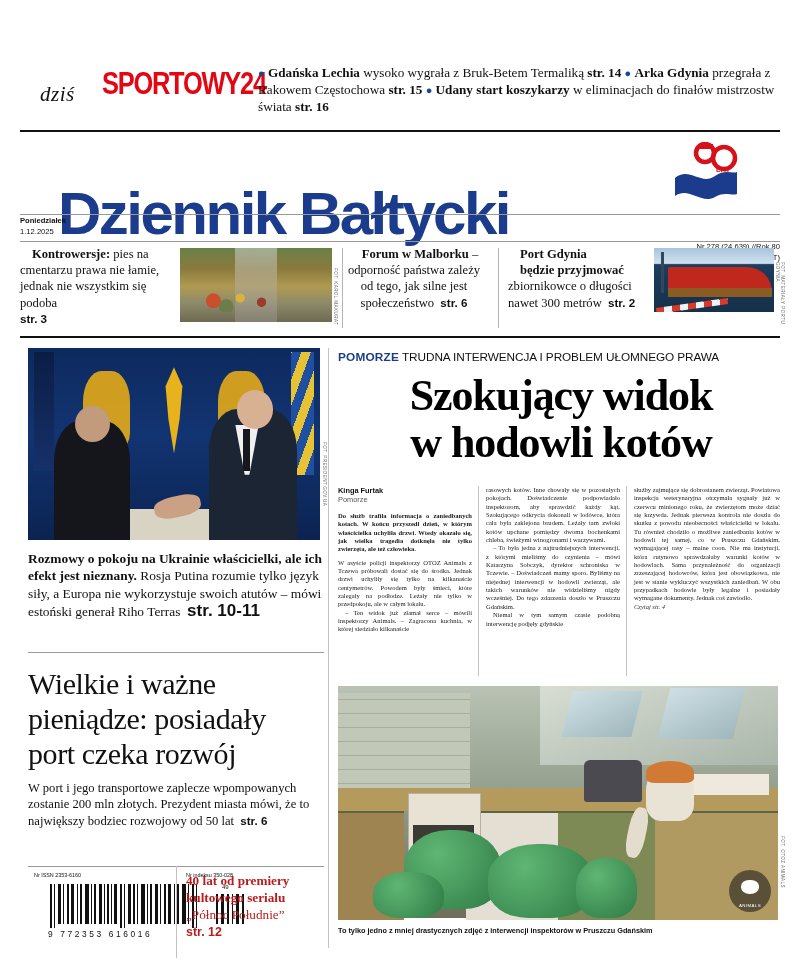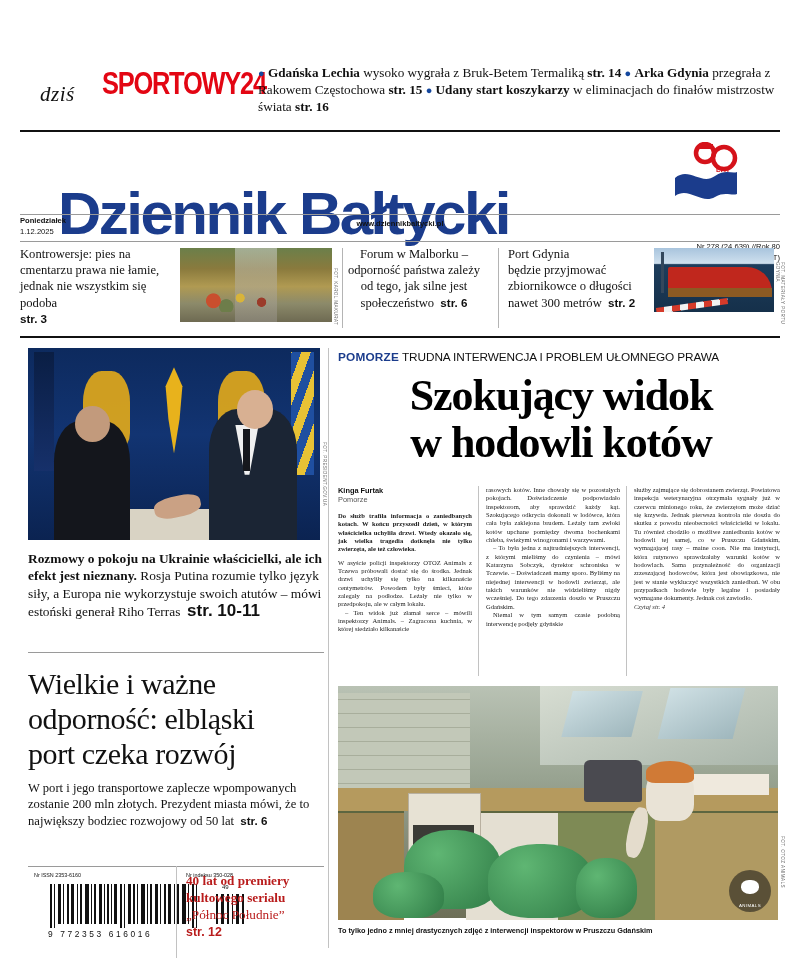--- a/index.html
+++ b/index.html
@@ -28,21 +28,21 @@
   
   .datebar{position:absolute;left:20px;top:216px;width:760px;height:36px;font-family:"Liberation Sans",sans-serif;font-size:7.6px;color:#111;}
   .datebar .lft{position:absolute;left:0;top:0;line-height:10.5px;font-weight:bold;}
   .datebar .lft .d2{font-weight:normal;}
   .datebar .mid{position:absolute;left:0;right:0;top:3px;text-align:center;font-weight:bold;}
   .datebar .rgt{position:absolute;right:0;top:0;text-align:right;line-height:10.5px;margin-top:26px;}
 
   
   .teasers{position:absolute;left:20px;top:246px;width:760px;height:88px;}
   .tz{position:absolute;top:0;font-family:"Liberation Serif",serif;font-size:12.6px;line-height:16.2px;color:#111;}
-  .tz b{font-weight:normal;}
+  .tz b{font-weight:bold;margin-left:12px;}
   .tz .pg{font-family:"Liberation Sans",sans-serif;font-weight:bold;font-size:11.6px;}
   .tphoto{position:absolute;top:2px;border:0;overflow:hidden;}
   .vdiv{position:absolute;top:2px;width:1px;background:#b4b4b4;}
   .credit{position:absolute;font-family:"Liberation Sans",sans-serif;font-size:4.6px;color:#666;writing-mode:vertical-rl;letter-spacing:.4px;}
 
   
   .ph{position:relative;width:100%;height:100%;}
 
   
   .ph-cem{background:linear-gradient(180deg,#6b7f4a 0%,#8a7a3d 28%,#b09a52 52%,#8c8a6a 75%,#6e6a52 100%);}
@@ -174,21 +174,20 @@
       <span class="lat">LAT</span>
     </div>
   </div>
 
   <div class="hairline" style="left:20px;top:214px;width:760px;"></div>
   <div class="datebar">
     <div class="lft">
       <div>Poniedziałek</div>
       <div class="d2">1.12.2025</div>
     </div>
-    <div class="mid">www.dziennikbaltycki.pl</div>
     <div class="rgt">
       <div>Nr 278 (24 639) //Rok 80</div>
       <div>Cena 5,50 zł (w tym 8% VAT)</div>
     </div>
   </div>
   <div class="hairline" style="left:20px;top:241px;width:760px;"></div>
 
   <div class="teasers">
 
     <div class="tz" style="left:0;width:148px;">
@@ -247,21 +246,21 @@
   <div class="credit" style="left:322px;top:442px;">FOT. PRESIDENT.GOV.UA</div>
 
   <div class="lead-left" style="left:28px;top:550px;width:296px;">
     <b>Rozmowy o pokoju na Ukrainie właścicielki, ale ich efekt jest nieznany.</b><span> Rosja Putina rozumie tylko język siły, a Europa nie wykorzystuje swoich atutów – mówi estoński generał Riho Terras</span>&nbsp;&nbsp;<span class="pg">str. 10-11</span>
   </div>
 
   <div class="hairline" style="left:28px;top:652px;width:296px;background:#9a9a9a;"></div>
 
   <div class="head2" style="left:28px;top:666px;width:300px;">
     <div>Wielkie i ważne</div>
-    <div>odporność: elbląski</div>
+    <div>pieniądze: posiadały</div>
     <div>port czeka rozwój</div>
   </div>
 
   <div class="sub2" style="left:28px;top:780px;width:296px;">
     <span>W port  i jego transportowe zaplecze wpompowanych zostanie 200 mln złotych. Prezydent miasta mówi, że to największy bodziec rozwojowy od 50 lat</span>&nbsp;&nbsp;<span class="pg">str. 6</span>
   </div>
 
   <div class="coldiv" style="left:328px;top:348px;height:600px;"></div>
 
   <div class="hairline" style="left:28px;top:866px;width:296px;"></div>

